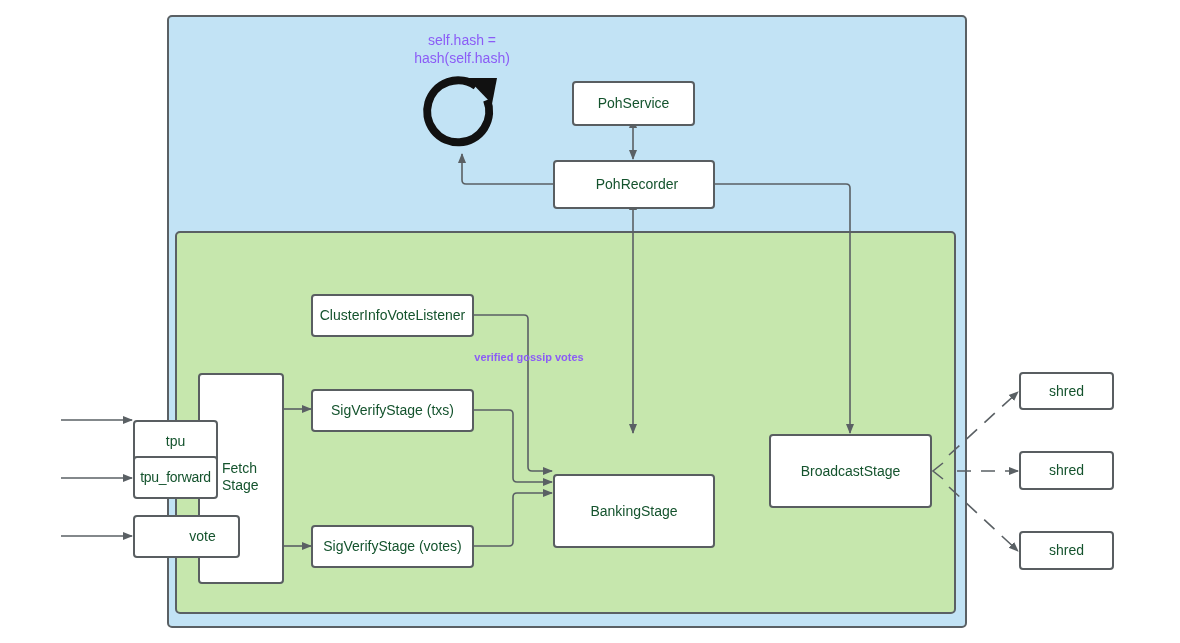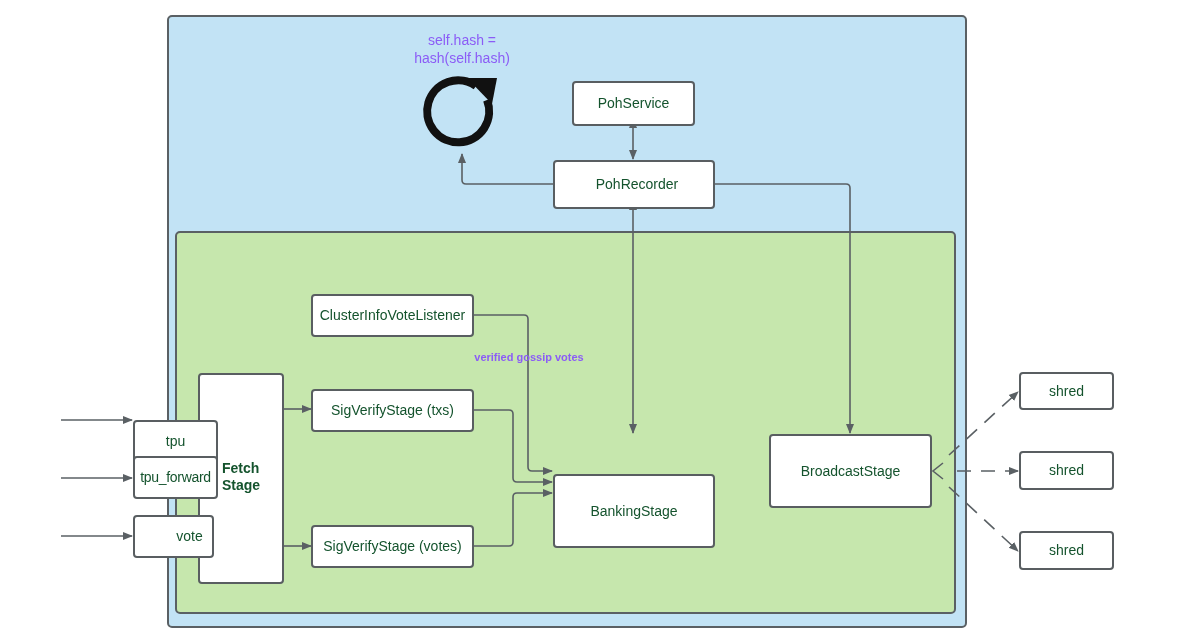--- a/index.html
+++ b/index.html
@@ -70,24 +70,24 @@
 
 <div class="node" style="left:311px;top:294px;width:163px;height:43px;">ClusterInfoVoteListener</div>
 <div class="label" style="left:468px;top:351px;width:122px;font-size:11px;font-weight:bold;">verified gossip votes</div>
 
 <div class="node" style="left:311px;top:389px;width:163px;height:43px;">SigVerifyStage (txs)</div>
 <div class="node" style="left:311px;top:525px;width:163px;height:43px;">SigVerifyStage (votes)</div>
 
 <div class="node" style="left:553px;top:434px;width:162px;height:74px;margin-top:40px;">BankingStage</div>
 <div class="node" style="left:769px;top:434px;width:163px;height:74px;">BroadcastStage</div>
 
-<div class="node" style="left:198px;top:373px;width:86px;height:211px;justify-content:flex-start;font-weight:bold;">
+<div class="node" style="left:198px;top:373px;width:86px;height:211px;justify-content:flex-start;">
   <span style="position:absolute;left:22px;top:85px;text-align:left;white-space:pre-line;">Fetch
 Stage</span>
 </div>
 
 <div class="node" style="left:133px;top:398px;width:85px;height:43px;margin-top:22px;">tpu</div>
 <div class="node" style="left:133px;top:456px;width:85px;height:43px;letter-spacing:-0.3px;">tpu_forward</div>
-<div class="node" style="left:133px;top:515px;width:81px;height:43px;padding-left:32px;">vote</div>
+<div class="node" style="left:133px;top:515px;width:107px;height:43px;padding-left:32px;">vote</div>
 
 <div class="node" style="left:1019px;top:372px;width:95px;height:38px;">shred</div>
 <div class="node" style="left:1019px;top:451px;width:95px;height:39px;">shred</div>
 <div class="node" style="left:1019px;top:531px;width:95px;height:39px;">shred</div>
 
 </body></html>

